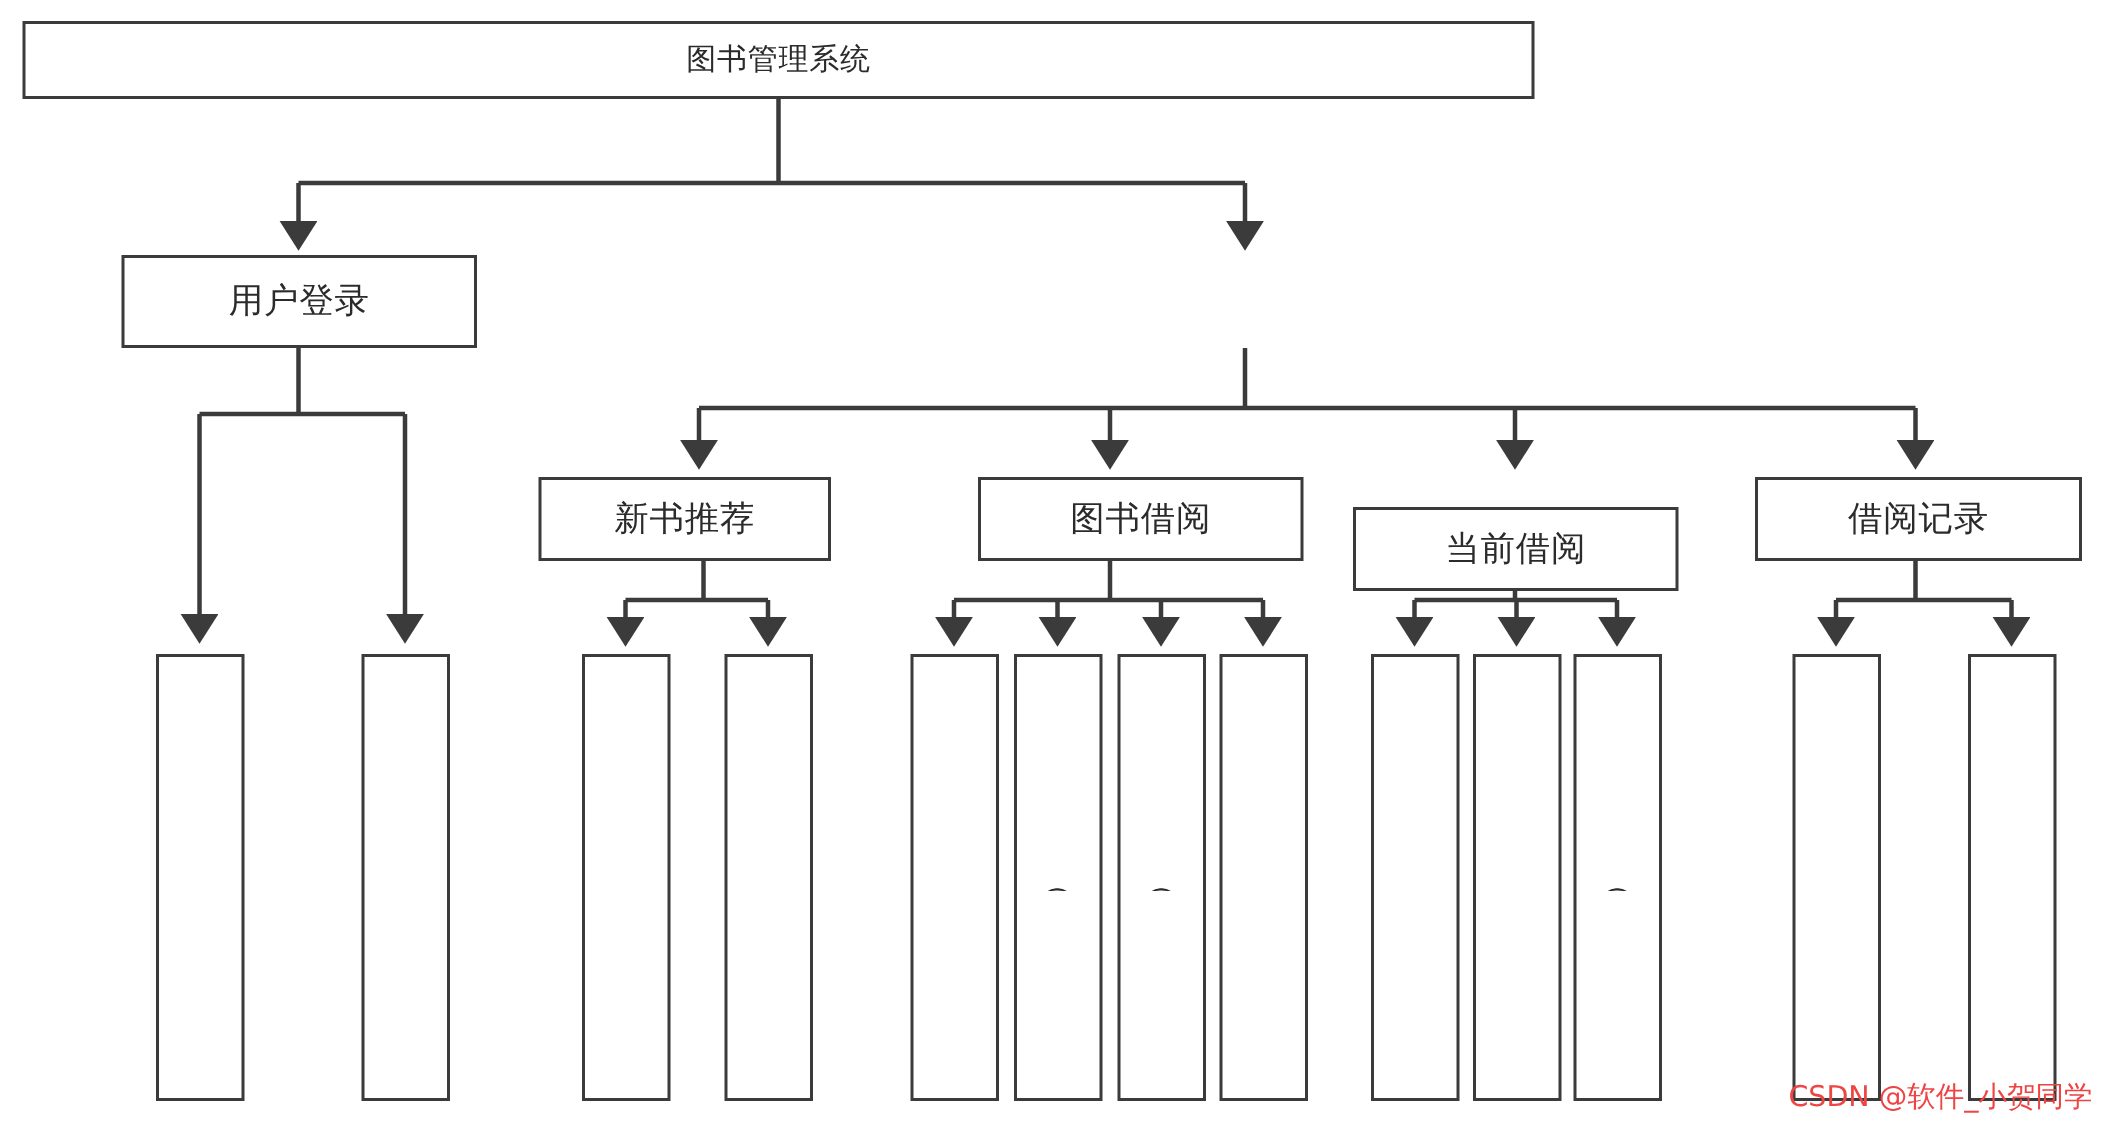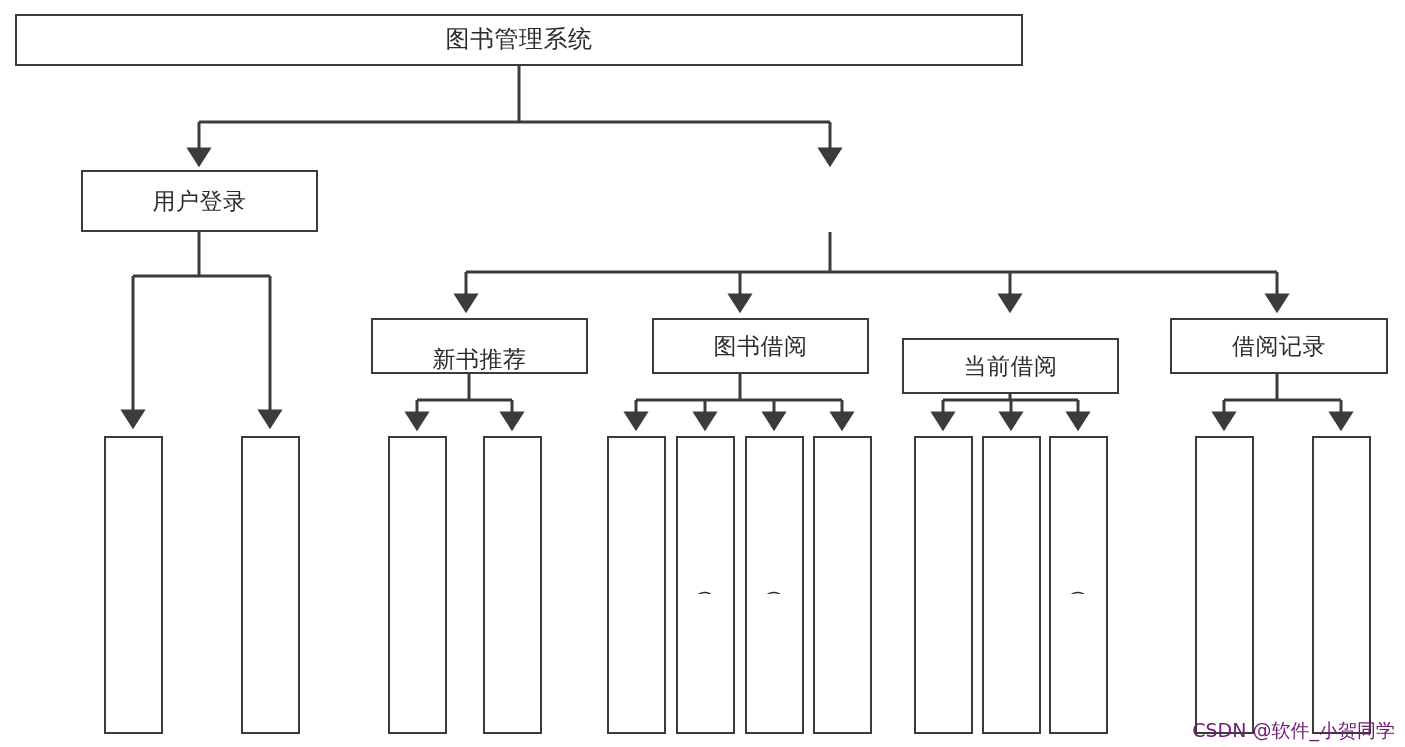--- a/index.html
+++ b/index.html
@@ -41,21 +41,21 @@
     line-height: 1.08;
     white-space: pre;
     text-align: center;
   }
   
   .node.horiz .lbl {
     font-size: 23px;
     letter-spacing: 0.5px;
   }
   .node.root .lbl {
-    font-size: 24px;
+    font-size: 20px;
   }
   
   .node.vert {
     align-items: center;
     justify-content: center;
     padding: 4px 0;
   }
   .node.vert .lbl {
     writing-mode: vertical-rl;
     text-orientation: upright;
@@ -63,21 +63,21 @@
     line-height: 1.02;
     letter-spacing: 2px;
     max-height: 100%;
     overflow: hidden;
   }
   .watermark {
     position: absolute;
     right: 10px;
     bottom: 3px;
     font-size: 19px;
-    color: #701a75;
+    color: #ef4444;
     z-index: 5;
     white-space: nowrap;
     font-family: "DejaVu Sans", "Liberation Sans", sans-serif;
     margin-top: 12px;
   }
 </style>
 </head>
 <body>
 
 <div id="canvas">
@@ -134,21 +134,21 @@
 
   <div class="node horiz root" style="left:15px; top:14px; width:1008px; height:52px;">
     <span class="lbl">图书管理系统</span>
   </div>
 
   <div class="node horiz" style="left:81px; top:170px; width:237px; height:62px;">
     <span class="lbl">用户登录</span>
   </div>
 
 
-  <div class="node horiz" style="left:371px; top:318px; width:217px; height:56px;align-items:flex-end;">
+  <div class="node horiz" style="left:359px; top:318px; width:195px; height:56px;">
     <span class="lbl">新书推荐</span>
   </div>
 
   <div class="node horiz" style="left:632px; top:318px; width:217px; height:56px;margin-left:20px;">
     <span class="lbl">图书借阅</span>
   </div>
 
   <div class="node horiz" style="left:902px; top:318px; width:217px; height:56px;margin-top:20px;">
     <span class="lbl">当前借阅</span>
   </div>

